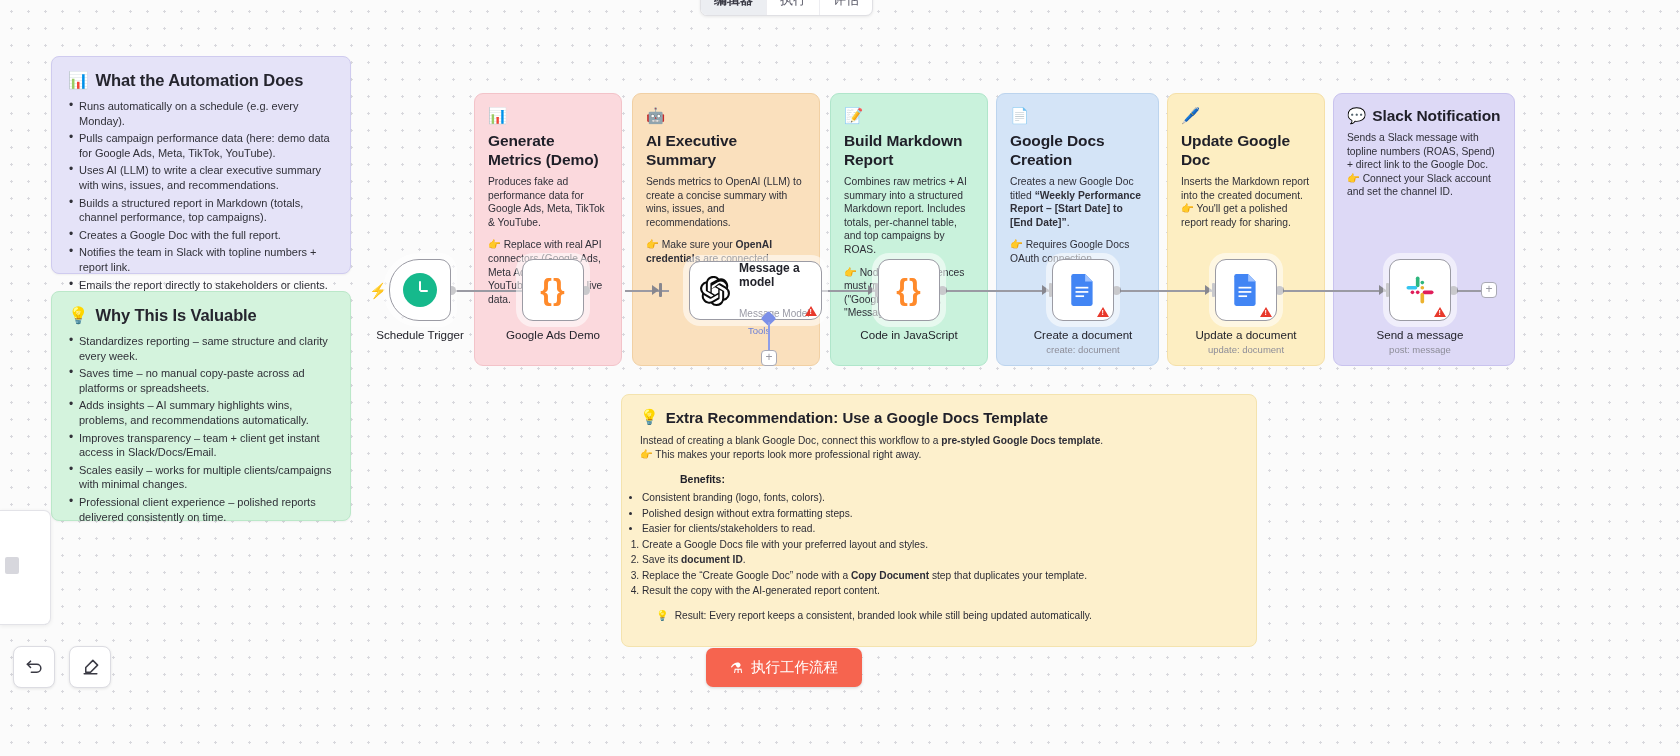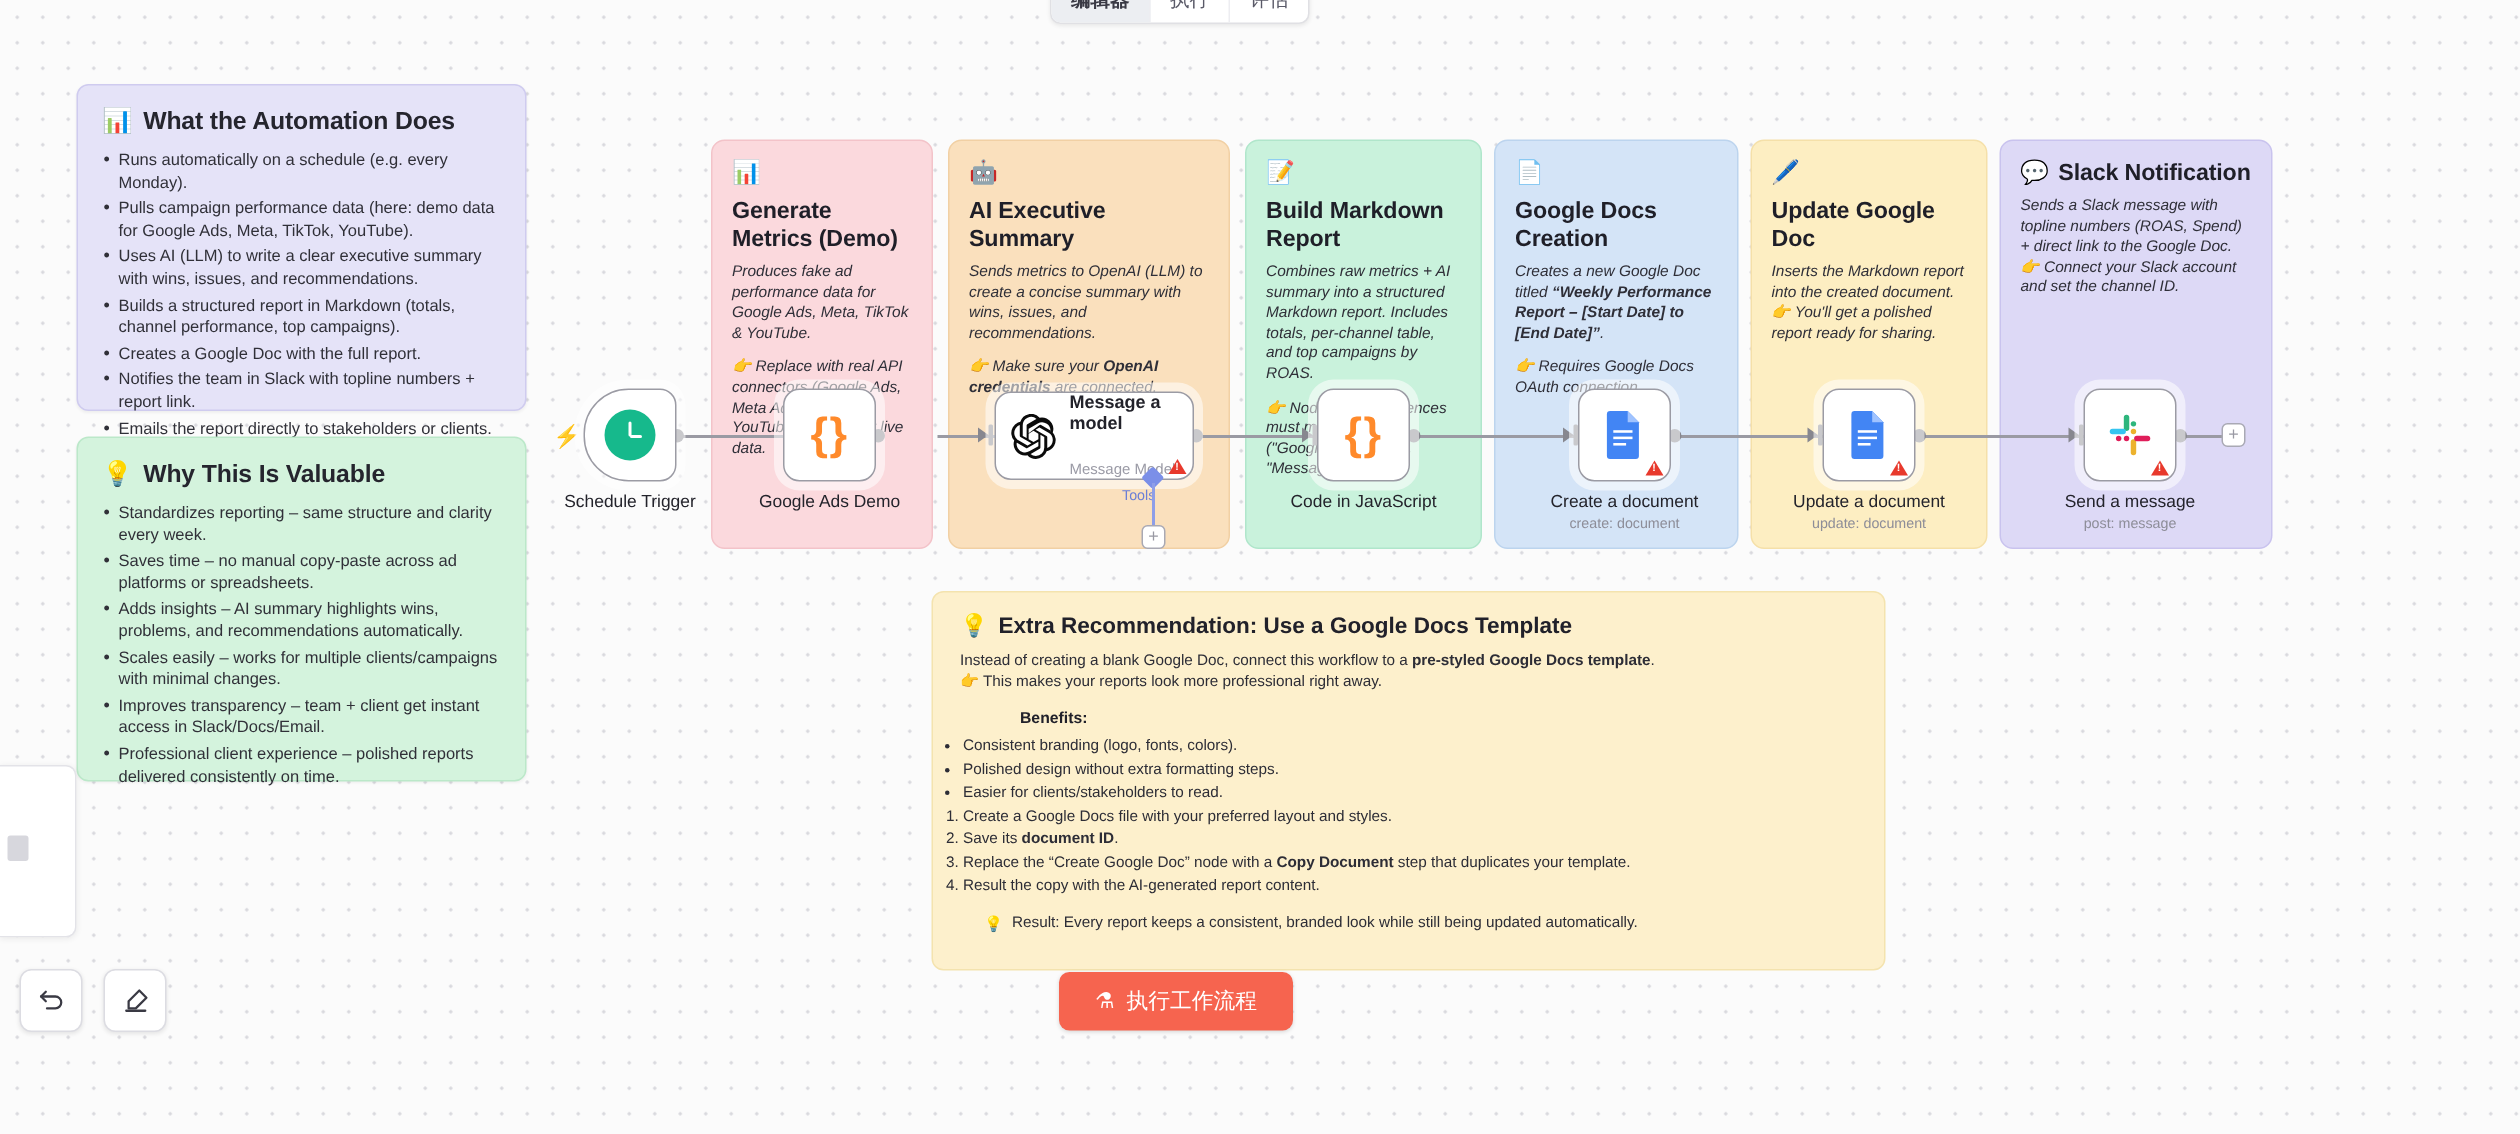--- a/index.html
+++ b/index.html
@@ -74,21 +74,20 @@
   }
   .group h4 {
     font-size: 15.5px; font-weight: 700; color: #1f1f28;
     line-height: 19px; letter-spacing: -0.1px; margin-bottom: 6px;
     display: flex; align-items: flex-start; gap: 6px; flex-wrap: wrap;
   }
   .group h4 .gtext { flex: 1 1 auto; }
   .group p {
     font-size: 10.3px; line-height: 13.6px; color: #2f2f38;
     margin-bottom: 9px;
-    font-style: italic;
   }
   .group p:last-of-type { margin-bottom: 0; }
   .group b { font-weight: 700; }
 
   #g-metrics  { left: 474px;  width: 148px; background: #fbd9dd; border-color: #f3c3c9; }
   #g-ai       { left: 632px;  width: 188px; background: #fae0bd; border-color: #f1d0a4; }
   #g-markdown { left: 830px;  width: 158px; background: #c9f2dc; border-color: #b0e6cb; }
   #g-gdocs    { left: 996px;  width: 163px; background: #d4e4f7; border-color: #bcd4ee; }
   #g-update   { left: 1167px; width: 158px; background: #fdeec2; border-color: #f5e0a9; }
   #g-slack    { left: 1333px; width: 182px; background: #ddd9f6; border-color: #c9c3ee; }
@@ -166,21 +165,21 @@
   }
   .bolt {
     position: absolute; left: 369px; top: 282px;
     color: #ff5b45; font-size: 15px; font-weight: 700;
   }
 
   .braces { font-size: 30px; color: #ff8a2b; font-weight: 700; letter-spacing: 1px; }
 
   
   #node-llm {
-    left: 663px; top: 261px; width: 133px; height: 59px;
+    left: 689px; top: 261px; width: 133px; height: 59px;
     display: flex; align-items: center; gap: 9px; padding: 0 10px;
   }
   #node-llm .llm-texts { line-height: 14px; }
   #node-llm .llm-title { font-size: 12px; font-weight: 700; color: #22222a; }
   #node-llm .llm-sub { font-size: 10px; color: #9b9ba6; margin-top: 18px; }
   .openai-mark { flex: 0 0 auto; width: 30px; height: 30px; }
   .tools-diamond {
     position: absolute; left: 763px; top: 313px;
     width: 11px; height: 11px; background: #7b8fe8; transform: rotate(45deg);
     border-radius: 2px;
@@ -291,22 +290,22 @@
 
   <div class="sticky" id="note-valuable">
     <h3>
       <span>💡</span>
       <span>Why This Is Valuable</span>
     </h3>
     <ul>
       <li>Standardizes reporting – same structure and clarity every week.</li>
       <li>Saves time – no manual copy-paste across ad platforms or spreadsheets.</li>
       <li>Adds insights – AI summary highlights wins, problems, and recommendations automatically.</li>
+      <li>Improves transparency – team + client get instant access in Slack/Docs/Email.</li>
       <li>Scales easily – works for multiple clients/campaigns with minimal changes.</li>
-      <li>Improves transparency – team + client get instant access in Slack/Docs/Email.</li>
       <li>Professional client experience – polished reports delivered consistently on time.</li>
     </ul>
   </div>
 
   <div class="group" id="g-metrics">
     <h4>
       <span>📊</span>
       <span class="gtext">Generate Metrics (Demo)</span>
     </h4>
     <p>Produces fake ad performance data for Google Ads, Meta, TikTok &amp; YouTube.</p>

